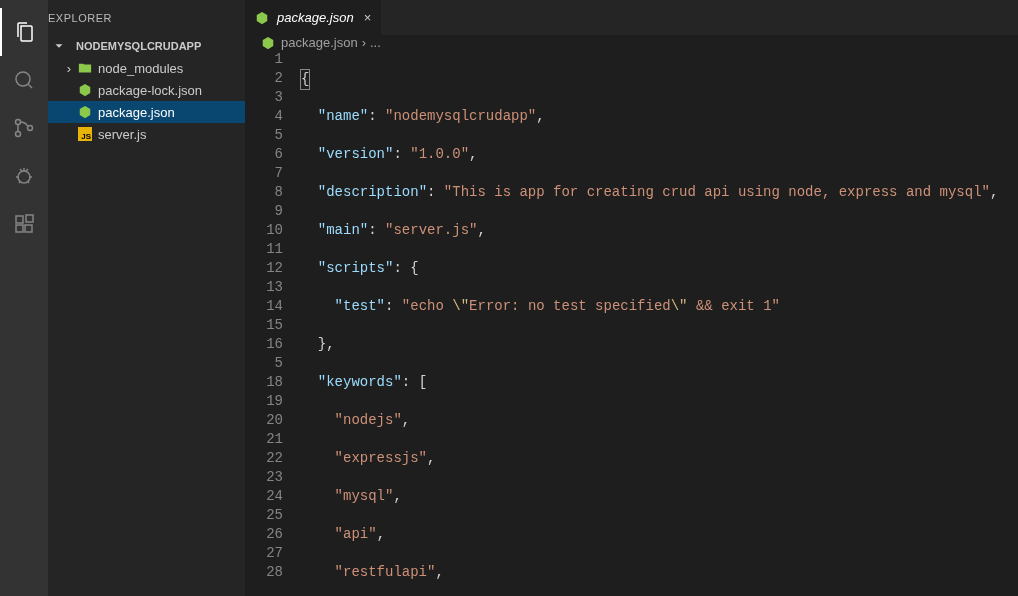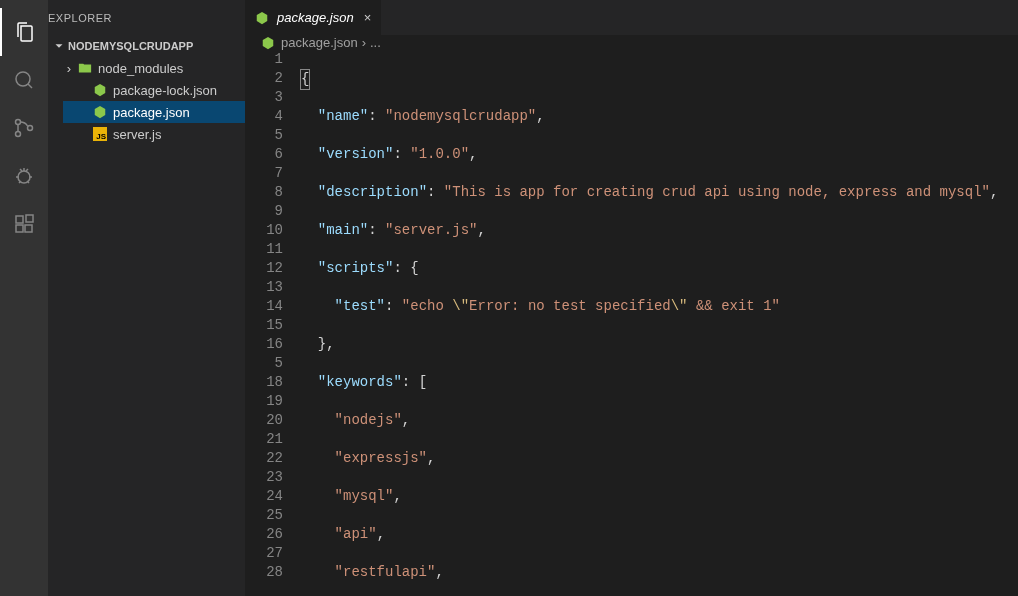--- a/index.html
+++ b/index.html
@@ -51,20 +51,21 @@
 }
 .folder-header {
   height: 22px;
   display: flex;
   align-items: center;
   padding-left: 4px;
   font-size: 11px;
   font-weight: 700;
   color: #cccccc;
   cursor: pointer;
+  gap: 8px;
 }
 .folder-header svg { width: 14px; height: 14px; margin-right: 2px; }
 .tree {
   display: flex;
   flex-direction: column;
 }
 .tree-item {
   height: 22px;
   display: flex;
   align-items: center;
@@ -72,21 +73,21 @@
   cursor: pointer;
   font-size: 13px;
   color: #cccccc;
 }
 .tree-item.active {
   background: #094771;
   color: #ffffff;
 }
 .tree-item .chev { width: 14px; display:inline-flex; justify-content:center; color:#cccccc; }
 .tree-item .icon { width: 18px; display:inline-flex; justify-content:center; margin-right: 4px; }
-.tree-item.nested { padding-left: 28px; margin-left: 15px; }
+.tree-item.nested { padding-left: 28px; }
 .main {
   flex: 1;
   display: flex;
   flex-direction: column;
   background: #1e1e1e;
 }
 .tabs {
   height: 35px;
   background: #252526;
   display: flex;

